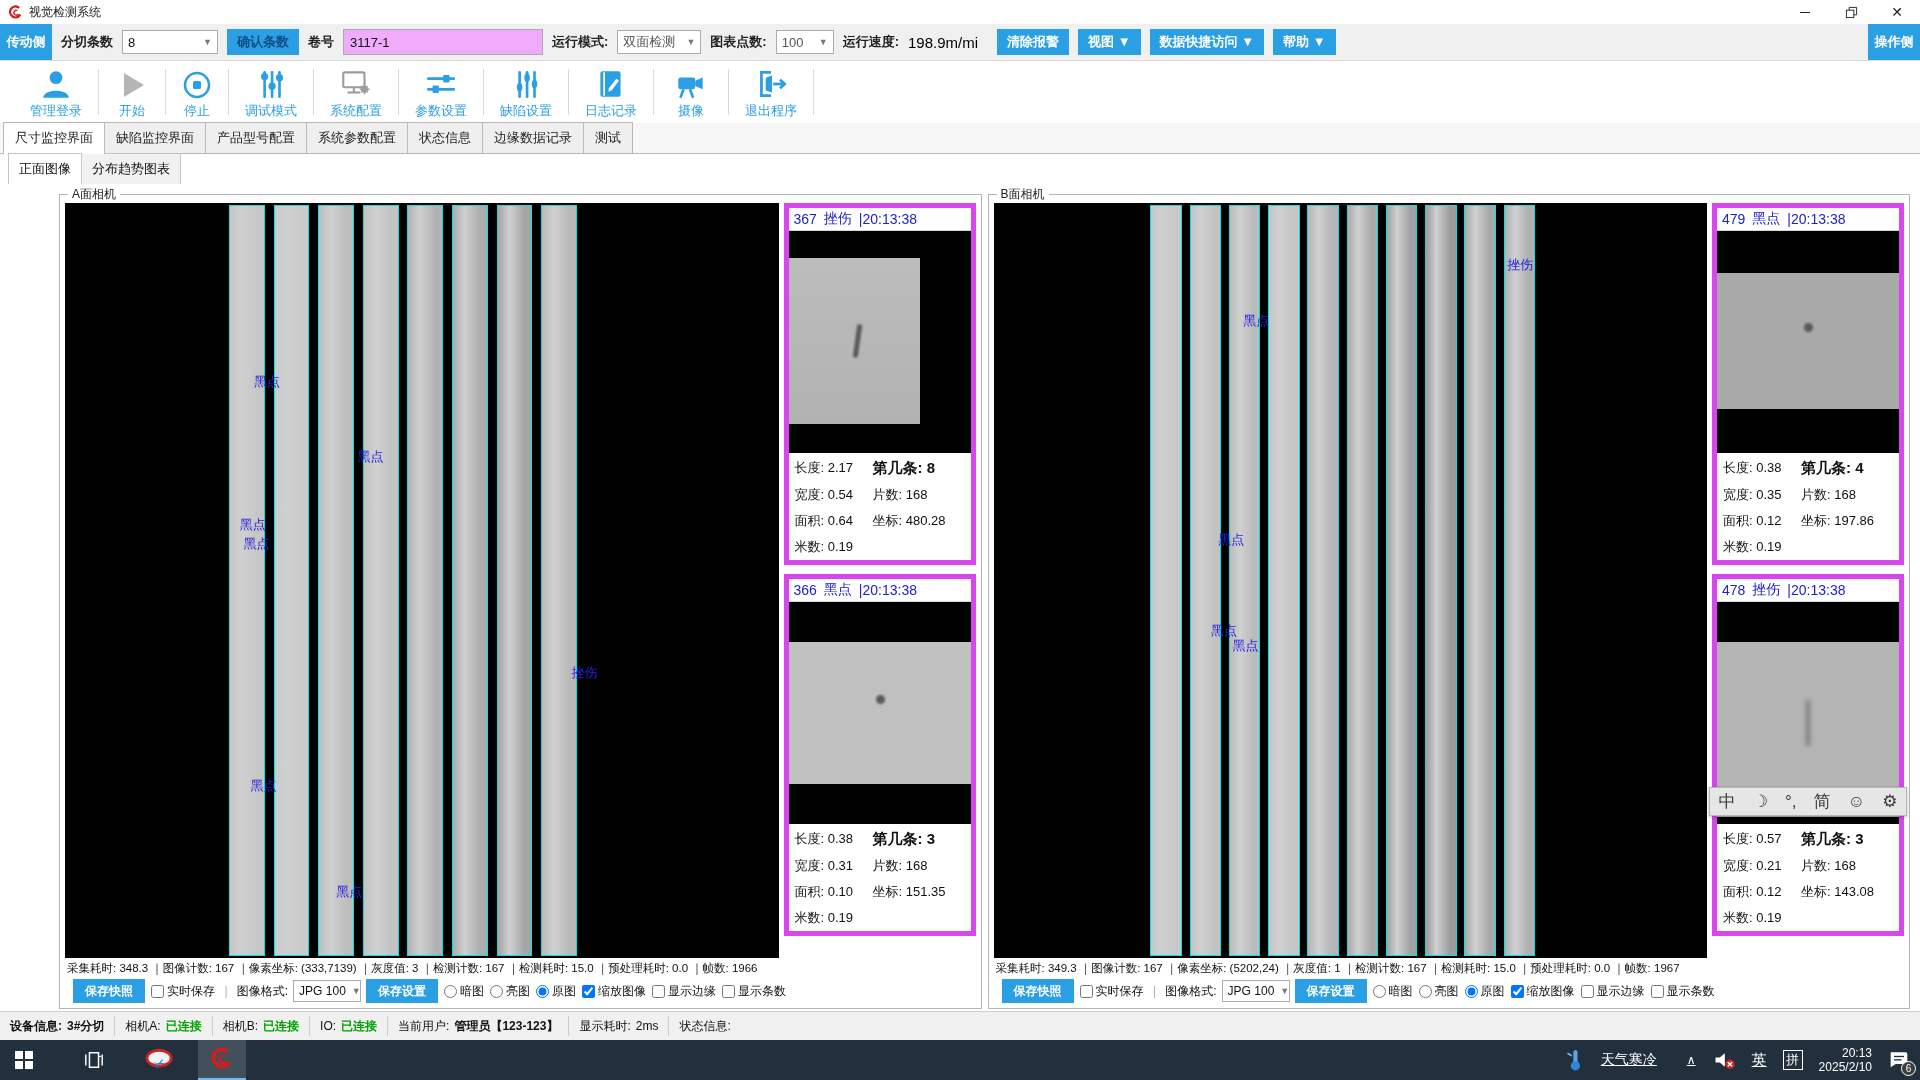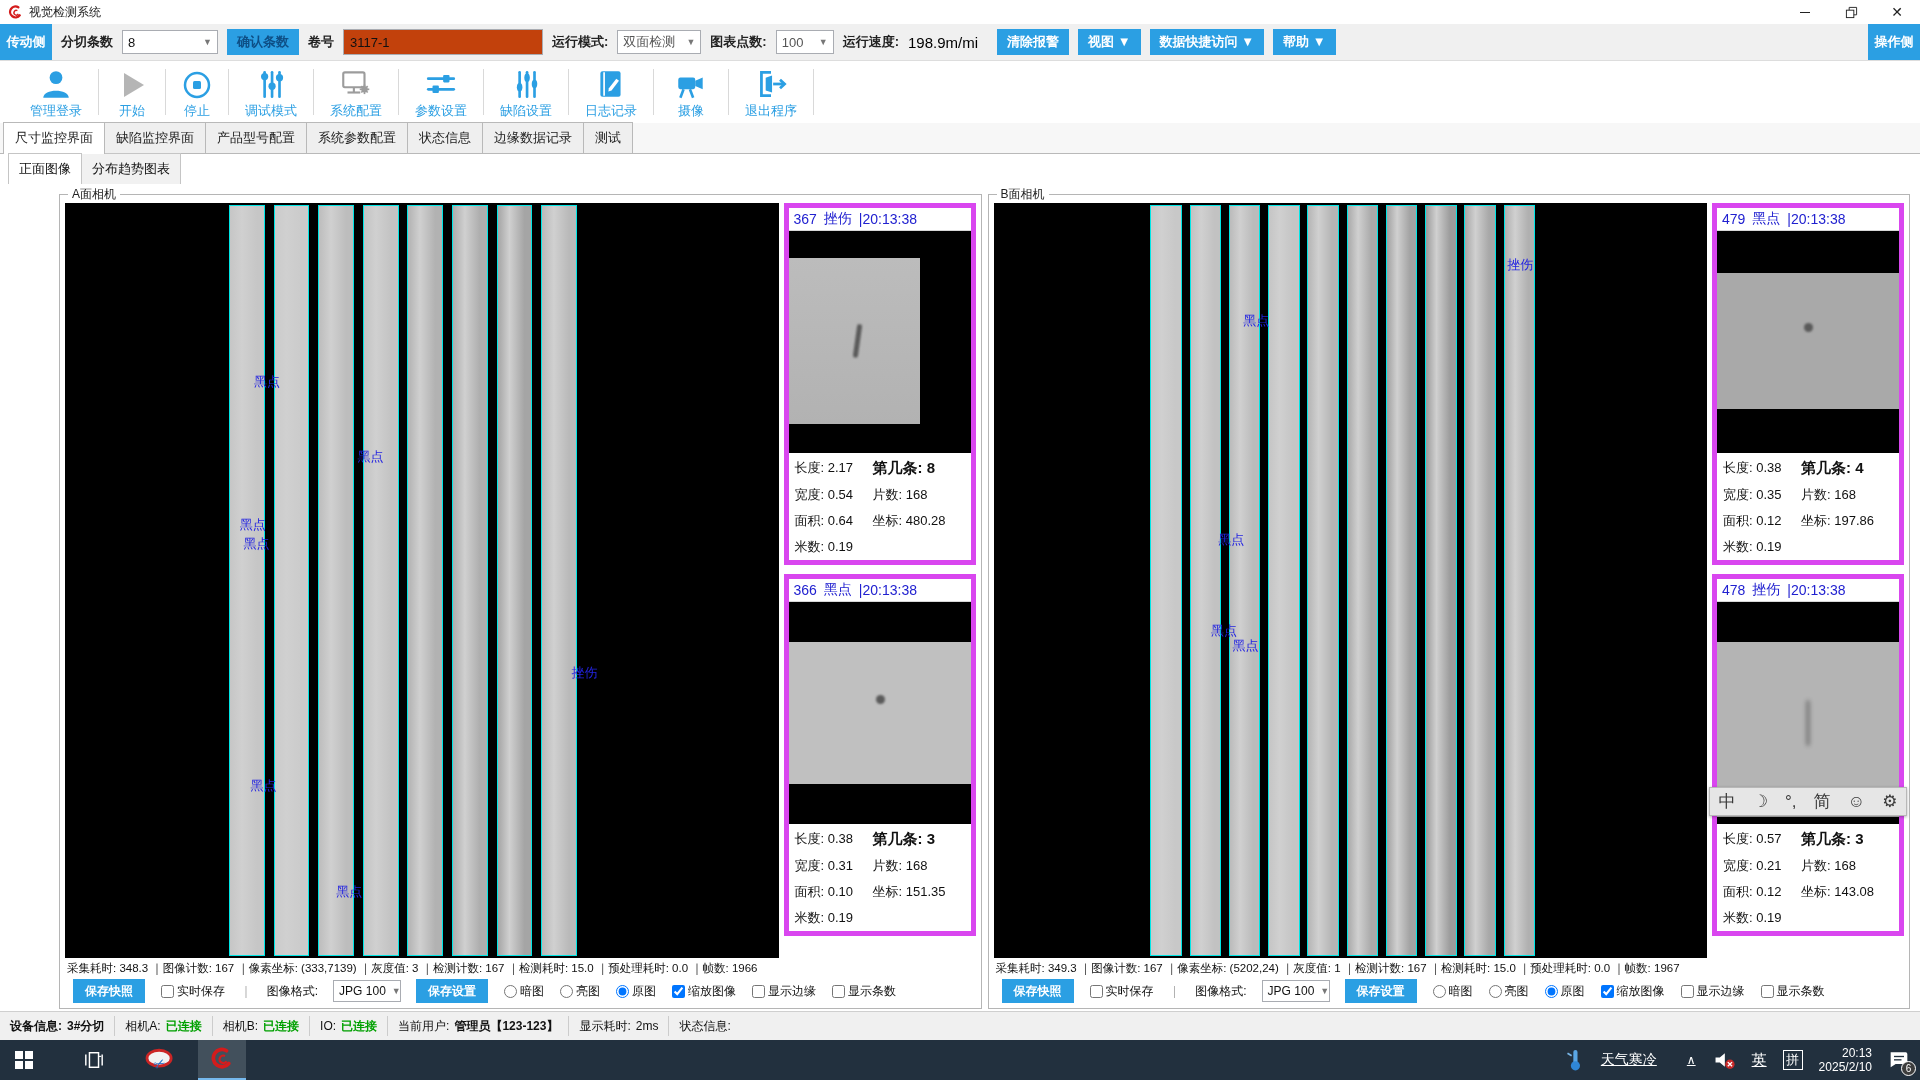--- a/index.html
+++ b/index.html
@@ -14,21 +14,21 @@
   .titlebar { height:24px; background:#fff; display:flex; align-items:center; gap:6px; padding-left:8px; flex:0 0 auto; }
   .titlebar .title { font-size:12px; color:#222; }
   .win-controls { margin-left:auto; display:flex; height:100%; }
   .win-btn { width:46px; display:flex; align-items:center; justify-content:center; color:#222; font-size:14px; }
   
   .topbar { height:37px; background:#f0f0f0; border-bottom:1px solid #ddd; display:flex; align-items:center; gap:9px; flex:0 0 auto; }
   .side-btn { height:100%; min-width:52px; background:#2b9fe3; color:#fff; font-weight:bold; display:flex; align-items:center; justify-content:center; padding:0 6px; }
   .tb-label { font-weight:bold; color:#222; white-space:nowrap; }
   .dd { background:#fff; border:1px solid #a9acb2; height:24px; display:flex; align-items:center; padding:0 5px; gap:6px; }
   .dd .caret { margin-left:auto; color:#777; font-size:9px; }
-  .tb-input { background:#c2410c; border:1px solid #a9acb2; height:26px; display:flex; align-items:center; padding:0 6px; }
+  .tb-input { background:#f0abfc; border:1px solid #a9acb2; height:26px; display:flex; align-items:center; padding:0 6px; }
   .btn-blue { background:#2b9fe3; color:#fff; border:none; height:26px; padding:0 10px; font-size:13px; font-weight:bold; display:flex; align-items:center; white-space:nowrap; }
   .btn-confirm { color:#0e4f86; }
   .speed-val { font-size:15px; color:#000; }
   .spacer { flex:1; }
   
   .iconbar { height:62px; background:#fff; display:flex; align-items:stretch; padding-left:16px; flex:0 0 auto; }
   .tool { width:80px; display:flex; flex-direction:column; align-items:center; justify-content:flex-end; padding-bottom:3px; gap:1px; }
   .tool .lbl { color:#2b9fe3; font-size:13px; white-space:nowrap; }
   .tsep { width:1px; background:#d9d9d9; margin:8px 2px; }
   
@@ -57,21 +57,21 @@
   .imgB1 .gray { left:0; right:0; top:19%; bottom:20%; background:#a9a9a9; }
   .imgB2 .gray { left:0; right:0; top:18%; bottom:3%; background:#b4b4b4; }
   .mk-scratch { position:absolute; left:51%; top:40%; width:5px; height:34px; background:#4a4a4a; transform:rotate(8deg); filter:blur(1px); border-radius:3px; opacity:.85; }
   .mk-scratch-faint { position:absolute; left:49%; top:33%; width:4px; height:46px; background:#6e6e6e; filter:blur(2px); border-radius:3px; opacity:.8; }
   .mk-dot { position:absolute; left:48%; top:37%; width:9px; height:9px; background:#5a5a5a; border-radius:50%; filter:blur(1px); }
   .dinfo { display:grid; grid-template-columns:1fr 1.18fr; padding:6px 6px 4px 6px; row-gap:8px; font-size:13px; }
   .dinfo .cell { white-space:nowrap; }
   .dinfo .big { font-weight:bold; font-size:15px; }
   
   .cam-stats { font-size:11.5px; color:#111; padding:3px 2px 0 2px; white-space:nowrap; overflow:hidden; flex:0 0 auto; }
-  .cam-ctrl { height:30px; display:flex; align-items:center; gap:15px; font-size:12px; padding:2px 8px; flex:0 0 auto; white-space:nowrap; }
+  .cam-ctrl { height:30px; display:flex; align-items:center; gap:5px; font-size:12px; padding:2px 8px; flex:0 0 auto; white-space:nowrap; }
   .btn-small { background:#2b9fe3; color:#fff; border:none; height:24px; padding:0 12px; font-size:12px; font-weight:bold; }
   .dd-small { height:22px; font-size:12px; }
   .cam-ctrl label { display:flex; align-items:center; gap:2px; }
   .cam-ctrl input { margin:0 1px; }
   
   .ime { position:absolute; left:-3px; right:-3px; top:584px; height:29px; background:#e6e6e6; border:1px solid #b8b8b8; box-shadow:0 1px 3px rgba(0,0,0,.3); display:flex; align-items:center; justify-content:space-around; font-size:17px; color:#3a3a3a; z-index:6; }
   
   .statusbar { height:29px; background:#f0f0f0; border-top:1px solid #cfcfcf; display:flex; align-items:center; font-size:12px; flex:0 0 auto; }
   .seg { padding:0 10px; border-right:1px solid #ccc; height:20px; display:flex; align-items:center; gap:5px; white-space:nowrap; }
   .seg.nob { border-right:none; }

